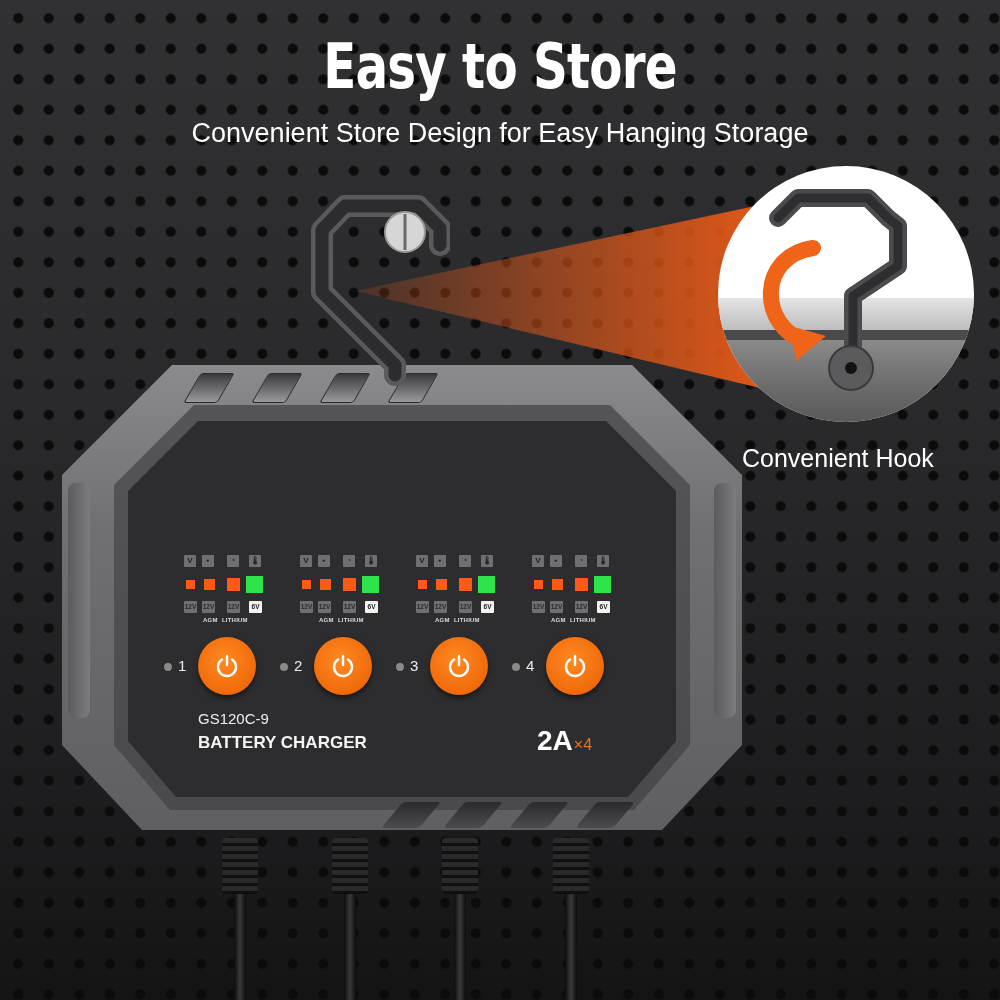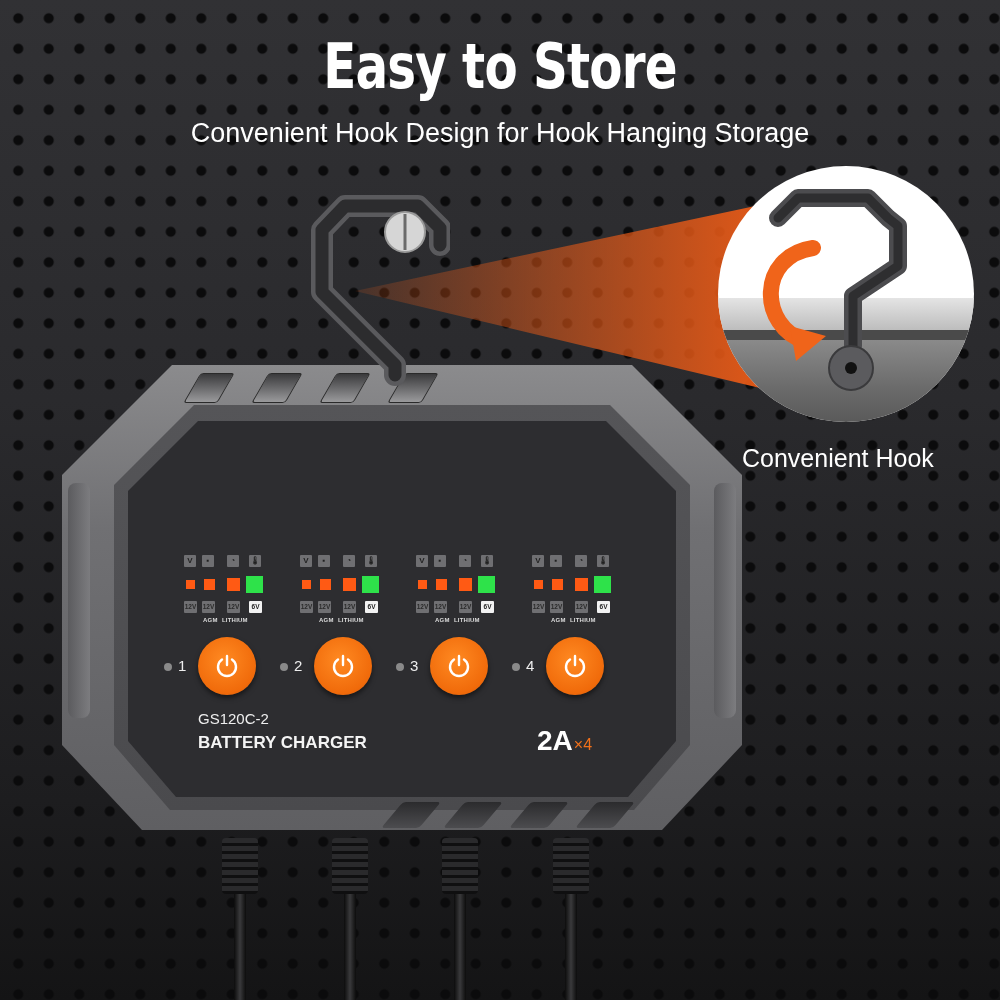--- a/index.html
+++ b/index.html
@@ -96,21 +96,21 @@
   .strain { position:absolute; left: 0; top: 0; width: 36px; height: 56px;
     background: repeating-linear-gradient(180deg, #2a2a2c 0 5px, #0f0f10 5px 8px); border-radius: 4px; }
   .wire { position:absolute; left: 12px; top: 56px; width: 12px; height: 110px; background: linear-gradient(90deg,#0c0c0c,#3a3a3c 50%,#0c0c0c); }
 </style>
 </head>
 <body>
 
 <div class="stage"></div>
 
 <div class="headline">Easy to Store</div>
-<div class="subhead">Convenient Hook Design for Hook Hanging Storage</div>
+<div class="subhead">Convenient Store Design for Easy Hanging Storage</div>
 
 <svg class="beam" viewBox="0 0 1000 1000">
   <defs>
     <linearGradient id="bg" x1="0" x2="1" y1="0" y2="0">
       <stop offset="0" stop-color="#e85a17" stop-opacity="0.15"></stop>
       <stop offset="1" stop-color="#e85a17" stop-opacity="0.95"></stop>
     </linearGradient>
   </defs>
   <polygon points="355,291 760,205 760,388" fill="url(#bg)"></polygon>
 </svg>
@@ -256,21 +256,21 @@
     <div class="status-dot"></div>
     <div class="chan-num">4</div>
     <div class="power-btn">
       <svg width="26" height="26" viewBox="0 0 26 26">
           <path d="M8 6.5 A9 9 0 1 0 18 6.5" fill="none" stroke="#fff" stroke-width="2.4" stroke-linecap="round"></path>
           <line x1="13" y1="3" x2="13" y2="12" stroke="#fff" stroke-width="2.4" stroke-linecap="round"></line>
         </svg>
     </div>
   </div>
 
-  <div class="model">GS120C-2</div>
+  <div class="model">GS120C-9</div>
   <div class="product">BATTERY CHARGER</div>
   <div class="rating"><span>2A</span><span class="mult">×4</span></div>
 </div>
 
 <svg class="hook" viewBox="0 0 150 200">
   <path d="M95 185 L95 175 L45 125 L22 102 L22 40 L45 16 L118 16 L140 38 L140 55" fill="none" stroke="#5a5a5d" stroke-width="22" stroke-linejoin="round" stroke-linecap="round"></path>
   <path d="M95 185 L95 175 L45 125 L22 102 L22 40 L45 16 L118 16 L140 38 L140 55" fill="none" stroke="#2c2c2e" stroke-width="13" stroke-linejoin="round" stroke-linecap="round"></path>
   <circle cx="105" cy="42" r="20" fill="#d6d6d6" stroke="#9a9a9a" stroke-width="2"></circle>
   <line x1="105" y1="24" x2="105" y2="60" stroke="#6a6a6a" stroke-width="3"></line>
 </svg>

